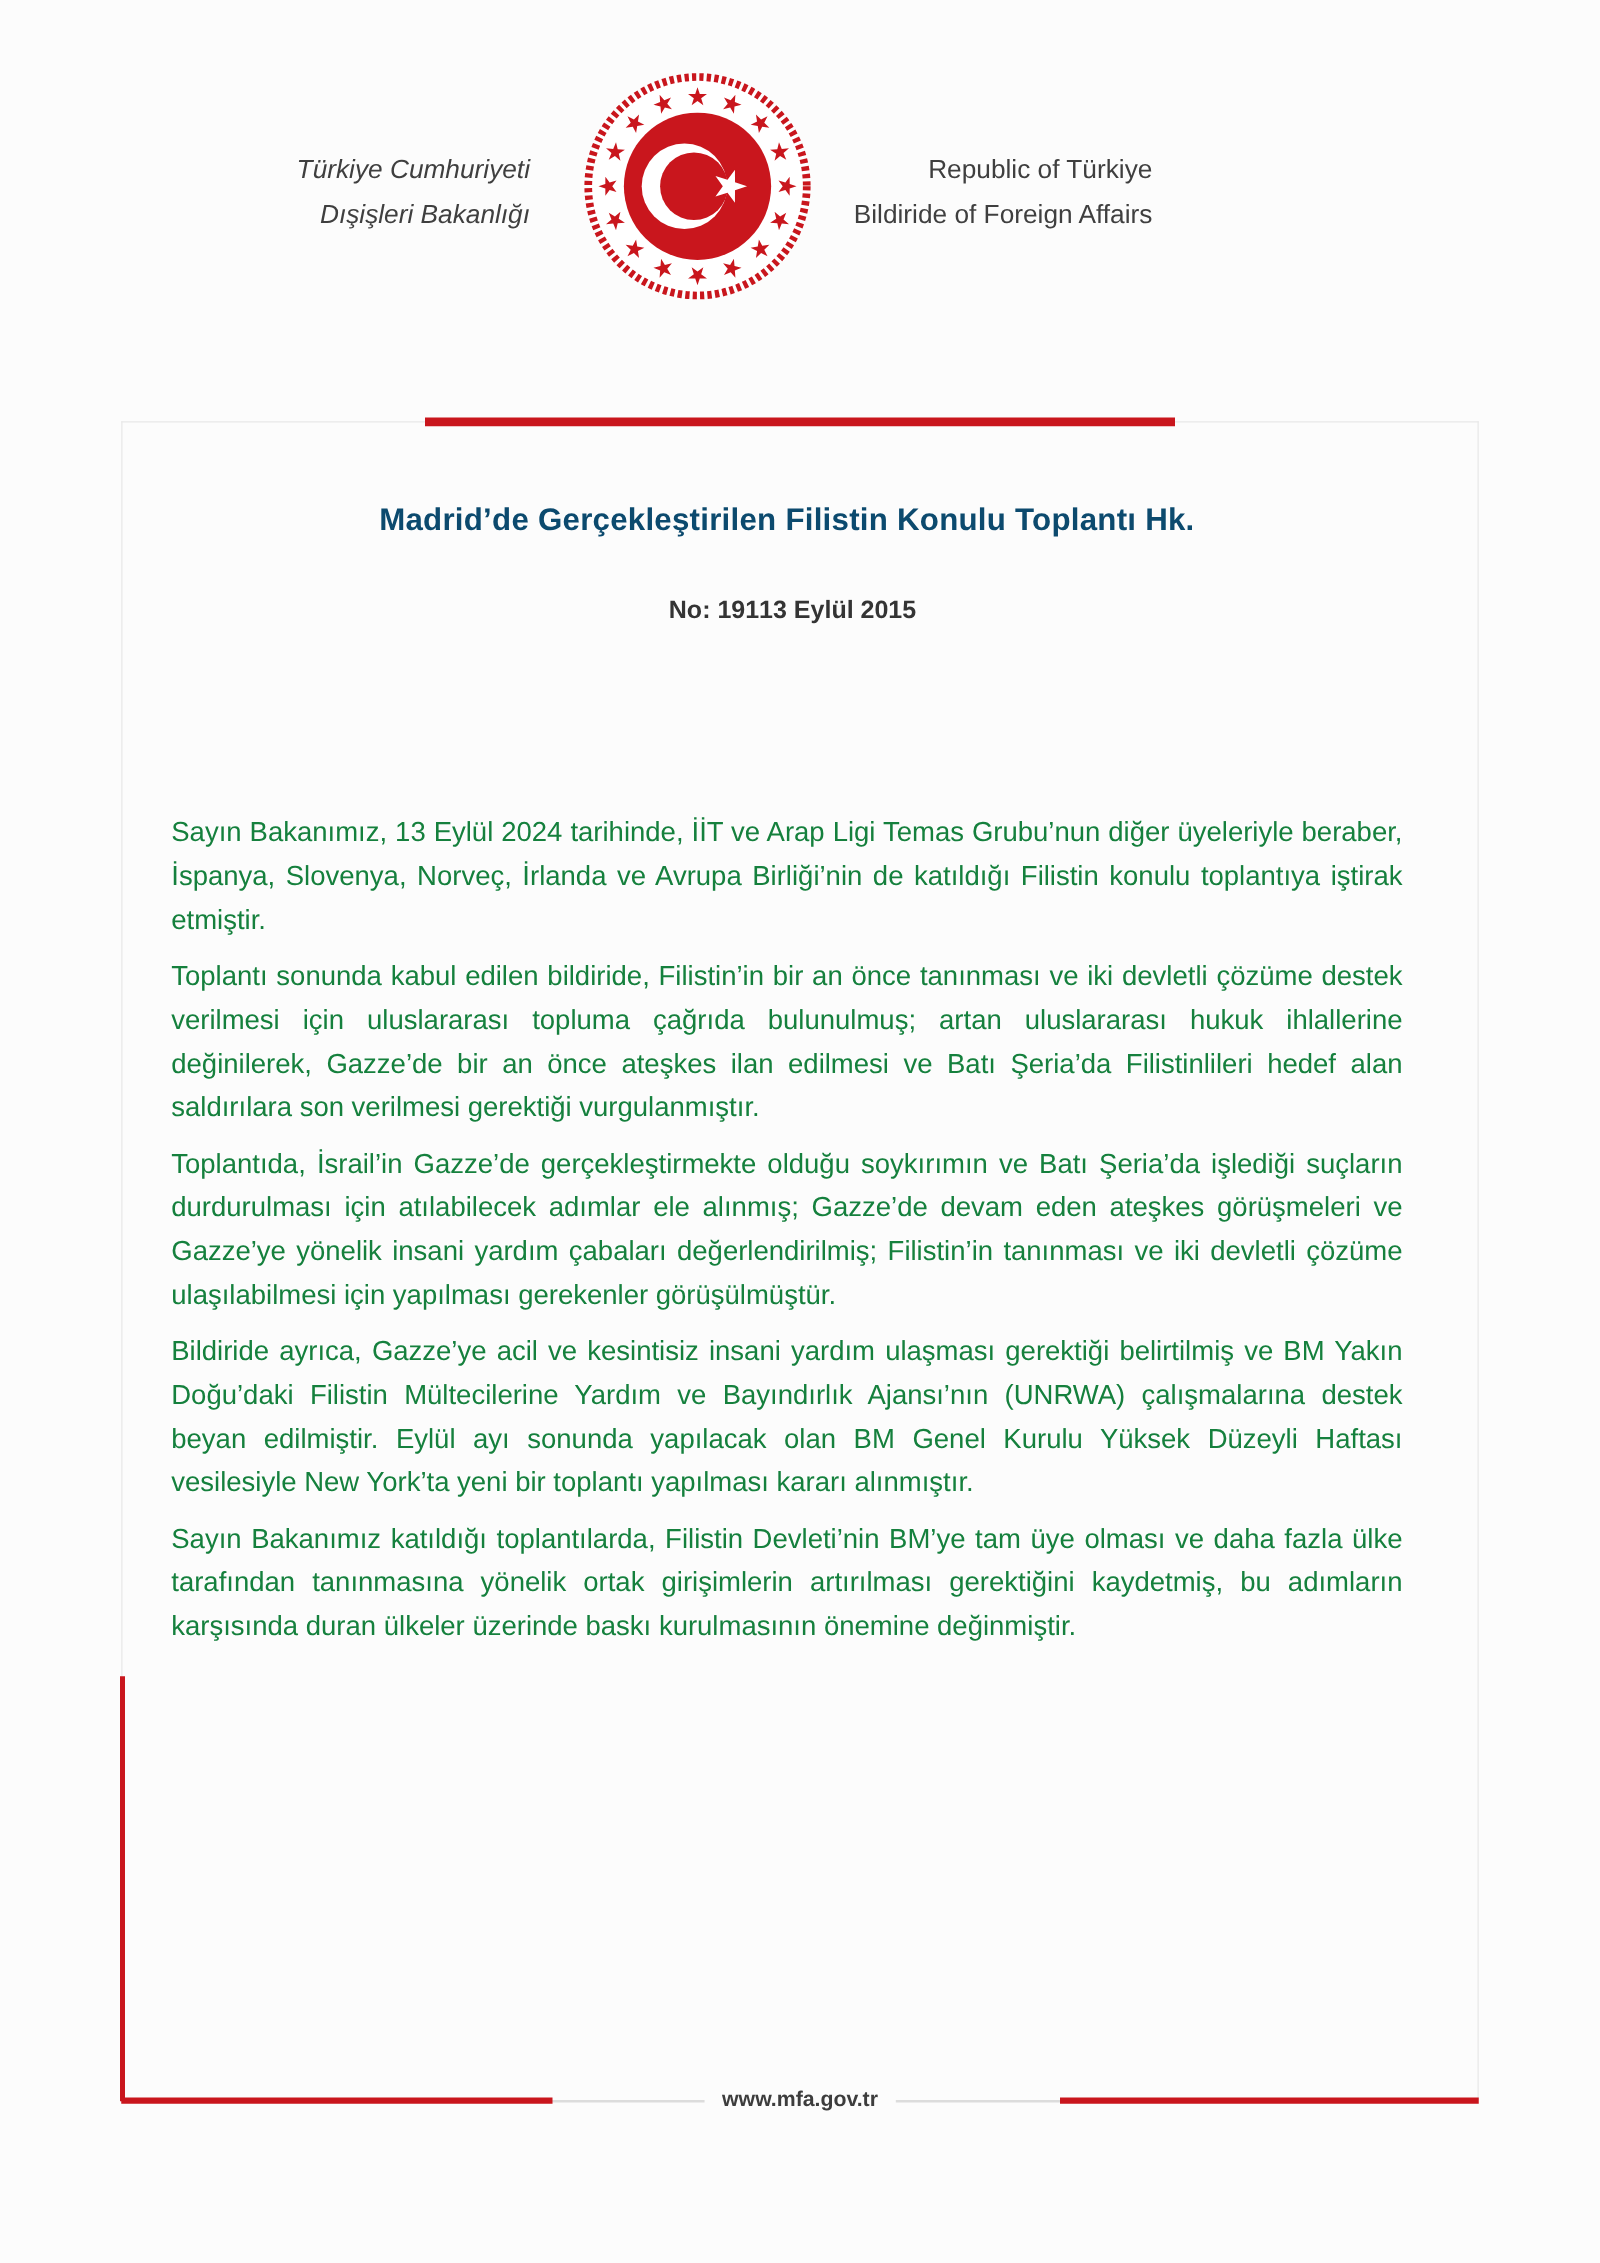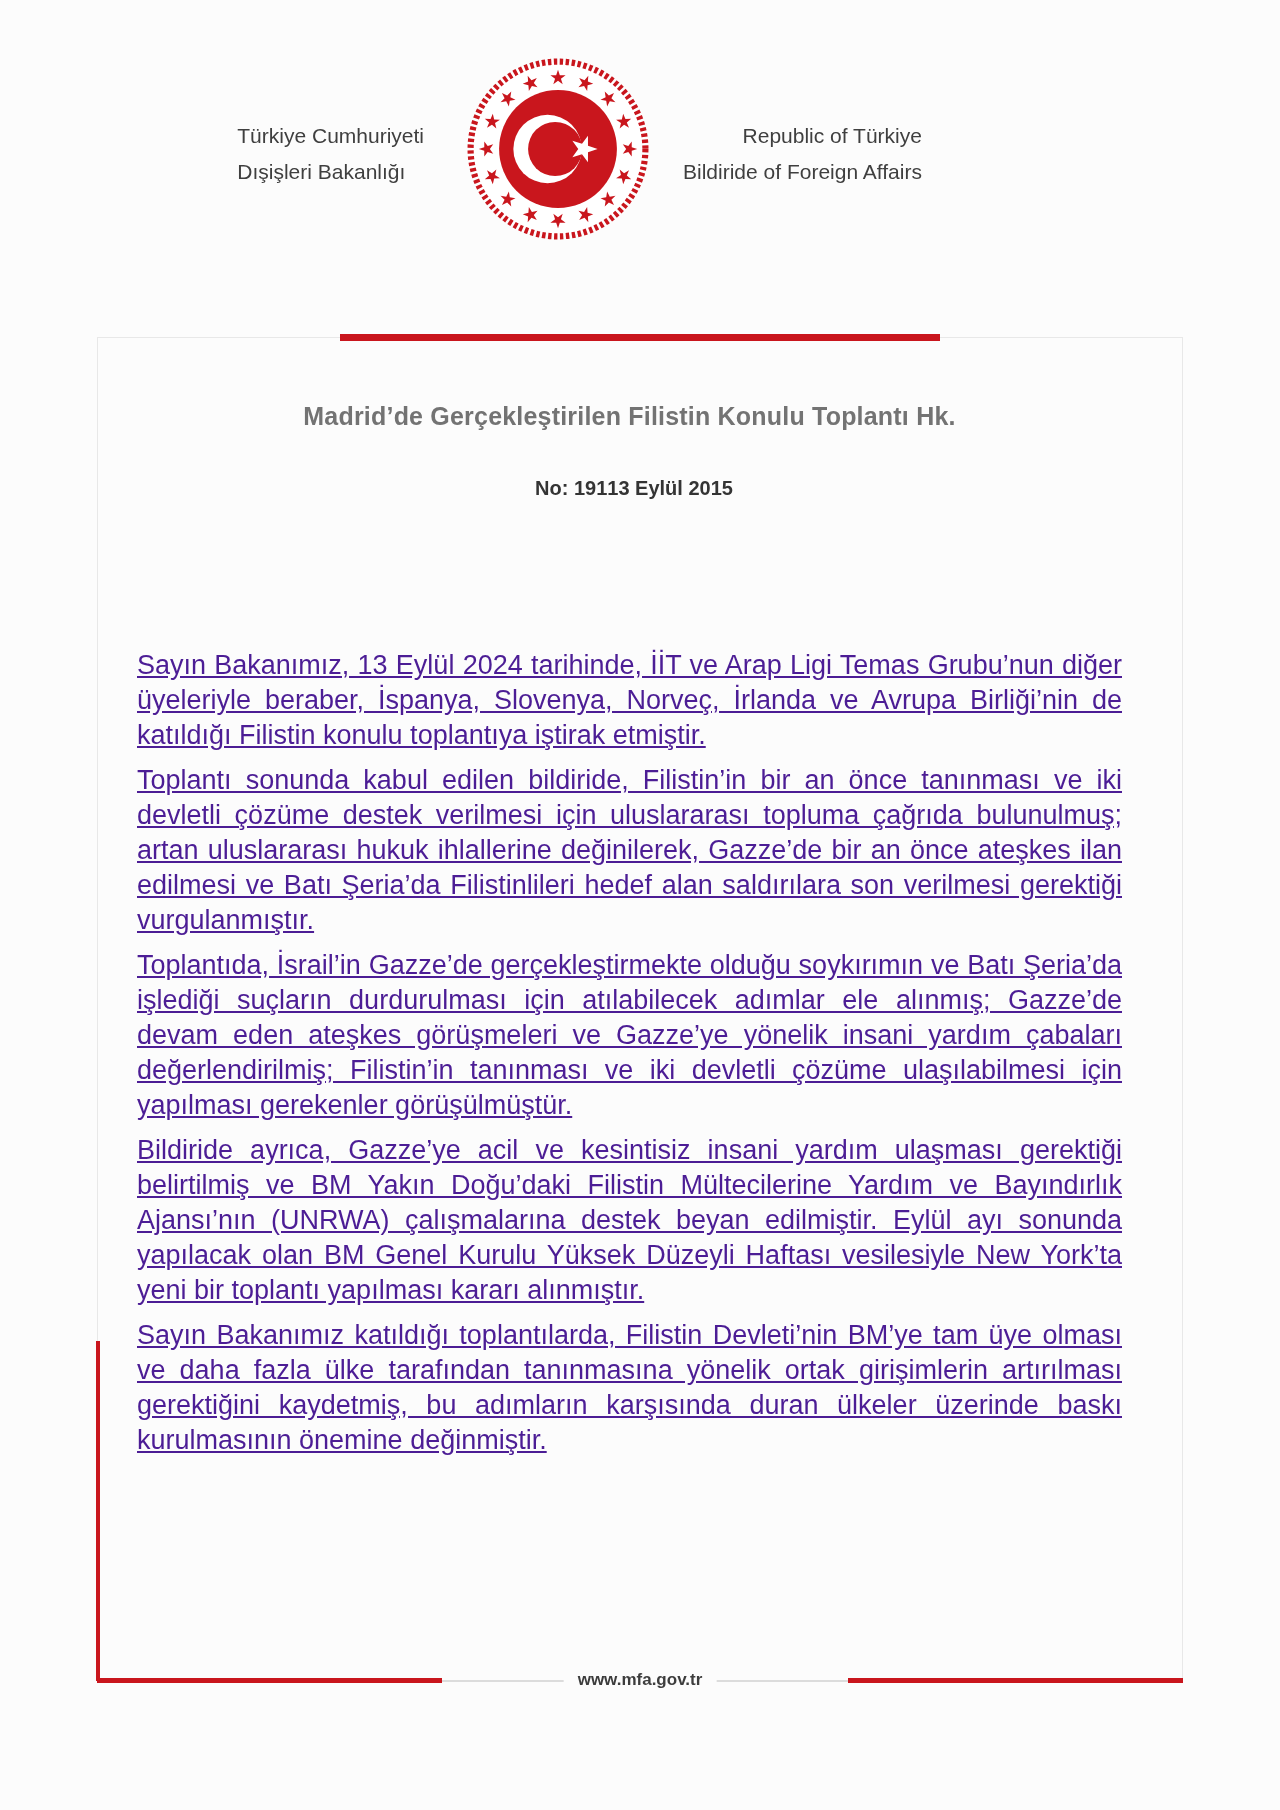--- a/index.html
+++ b/index.html
@@ -8,24 +8,25 @@
     height: 1810px;
     background: #fcfcfc;
     font-family: "Liberation Sans", sans-serif;
     position: relative;
     overflow: hidden;
   }
   .header-left {
     position: absolute;
     top: 118px;
     right: 856px;
-    text-align: left;
+    text-align: right;
     font-size: 21px;
     line-height: 36px;
     color: #3f3f3f;
+    font-style: italic;
   }
   .header-right {
     position: absolute;
     top: 118px;
     left: 683px;
     text-align: right;
     font-size: 21px;
     line-height: 36px;
     color: #3f3f3f;
   }
@@ -67,41 +68,40 @@
   }
   .content {
     padding: 0 60px 0 39px;
   }
   .doc-title {
     margin: 0;
     padding-top: 64px;
     text-align: center;
     font-size: 25px;
     font-weight: bold;
-    color: #737373;
+    color: #0c4a6e;
     letter-spacing: 0.2px;
   }
   .meta {
     display: flex;
     justify-content: center;
     align-items: baseline;
     margin-top: 46px;
     font-size: 20px;
     font-weight: bold;
     color: #343434;
   }
   .meta .num { padding-left: 9px; }
   .paragraphs { margin-top: 148px; }
   .paragraphs p {
     margin: 0 0 10px 0;
-    font-size: 27px;
+    font-size: 22px;
     line-height: 35px;
     text-align: justify;
-    color: #4c1d95;
-    text-decoration: underline;
+    color: #15803d;
   }
   .footer {
     position: absolute;
     left: -1px;
     top: 1340px;
     width: 1086px;
     height: 6px;
   }
   .f-gray {
     position: absolute;

